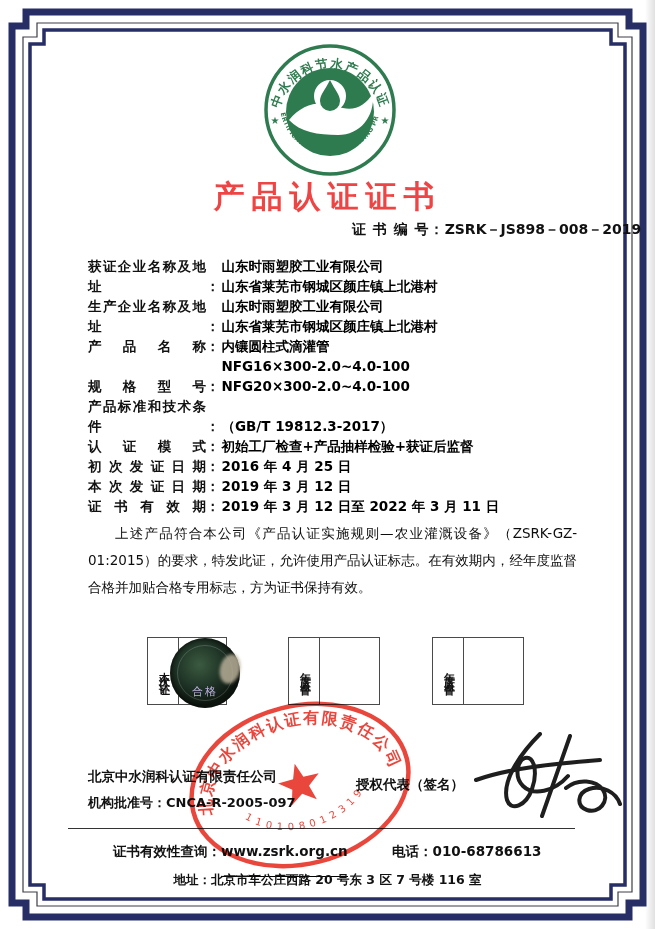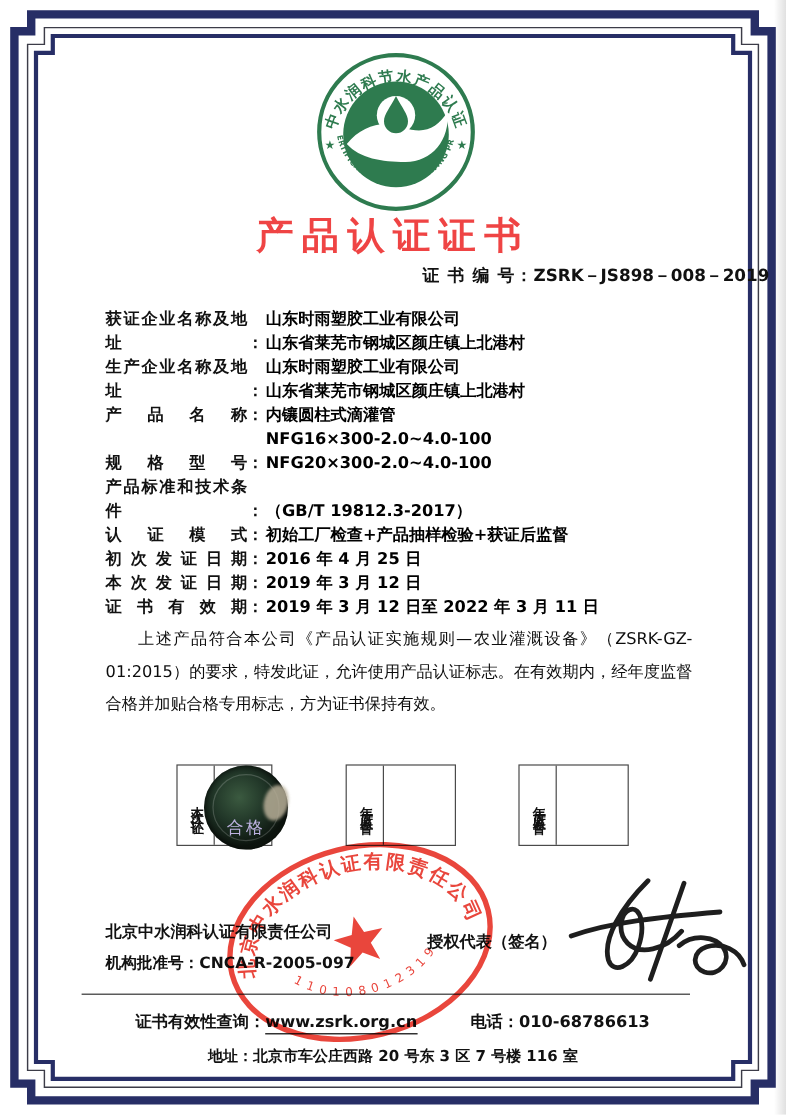--- a/index.html
+++ b/index.html
@@ -28,29 +28,29 @@
   .box1{left:147px;top:637px;width:78px;}
   .box2{left:288px;top:637px;width:90px;}
   .box3{left:432px;top:637px;width:90px;}
   .sticker{position:absolute;left:170px;top:638px;width:70px;height:70px;border-radius:50%;
         background:radial-gradient(circle at 42% 38%,#3b5a40 0%,#203527 38%,#0d150f 68%,#233322 100%);
         box-shadow:inset 0 0 6px rgba(0,0,0,.8);z-index:3;}
   .sticker::before{content:"";position:absolute;inset:7px;border-radius:50%;border:1px solid rgba(255,255,255,.18);}
   .sticker::after{content:"";position:absolute;right:0px;top:16px;width:20px;height:30px;border-radius:50%;
         background:#b7ae97;opacity:.85;filter:blur(1.5px);transform:rotate(14deg);}
   .sticker .qok{position:absolute;left:0;right:0;bottom:9px;text-align:center;
-        color:#cfc0f5;font-size:14px;letter-spacing:2px;opacity:.9;}
+        color:#cfc0f5;font-size:11px;letter-spacing:2px;opacity:.9;}
   .issuer-company{position:absolute;left:88px;top:768px;font-size:13.5px;font-weight:bold;}
   .approval{position:absolute;left:88px;top:794px;font-size:13px;font-weight:bold;}
   .signer-label{position:absolute;left:356px;top:776px;font-size:13.5px;font-weight:bold;}
   .signature{position:absolute;left:448px;top:728px;z-index:4;}
   .seal{position:absolute;left:183px;top:693px;z-index:5;mix-blend-mode:multiply;}
   .footer-divider{position:absolute;left:68px;top:828px;width:507px;border-top:1.5px solid #333;}
   .query{position:absolute;left:113px;top:843px;font-size:13.5px;font-weight:bold;}
-  .query .url{border-bottom:1.6px solid #000;padding-bottom:1px;}
+  .query .url{border-bottom:1.6px solid #000;padding-bottom:17px;}
   .phone{position:absolute;left:392px;top:843px;font-size:13.5px;font-weight:bold;}
   .address-line{position:absolute;left:0;right:0;top:872px;text-align:center;font-size:12.5px;font-weight:bold;}
 </style>
 </head>
 <body>
 
 <div class="page">
 
   <svg class="border-frame" width="655" height="929" viewBox="0 0 655 929">
     <path d="M26,12 H629 v14 h14 V903 h-14 v14 H26 v-14 h-14 V26 h14 Z" fill="none" stroke="#272e66" stroke-width="7"></path>

